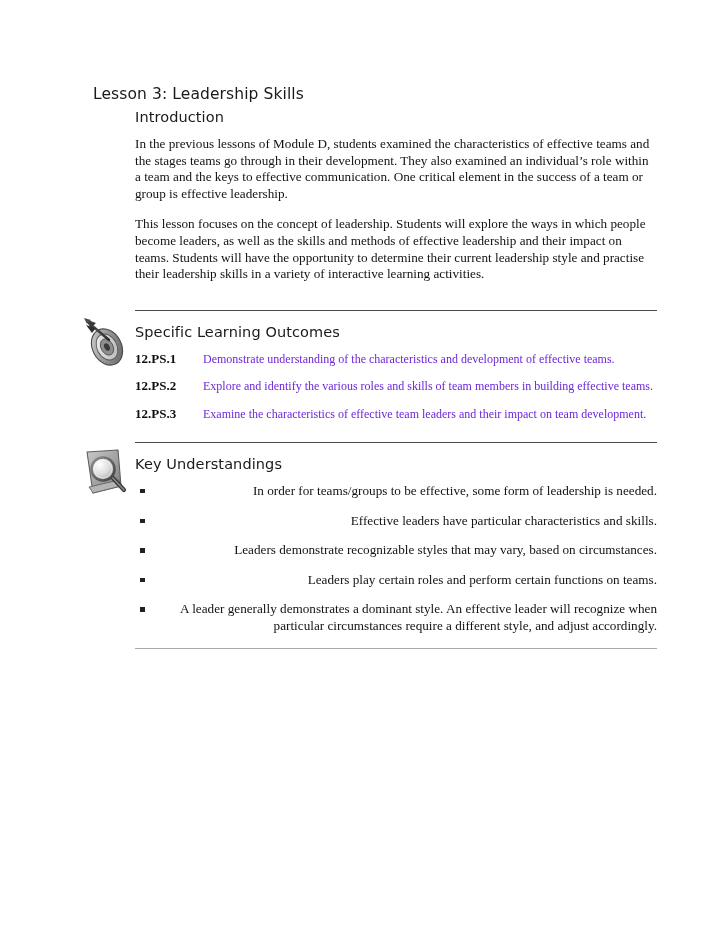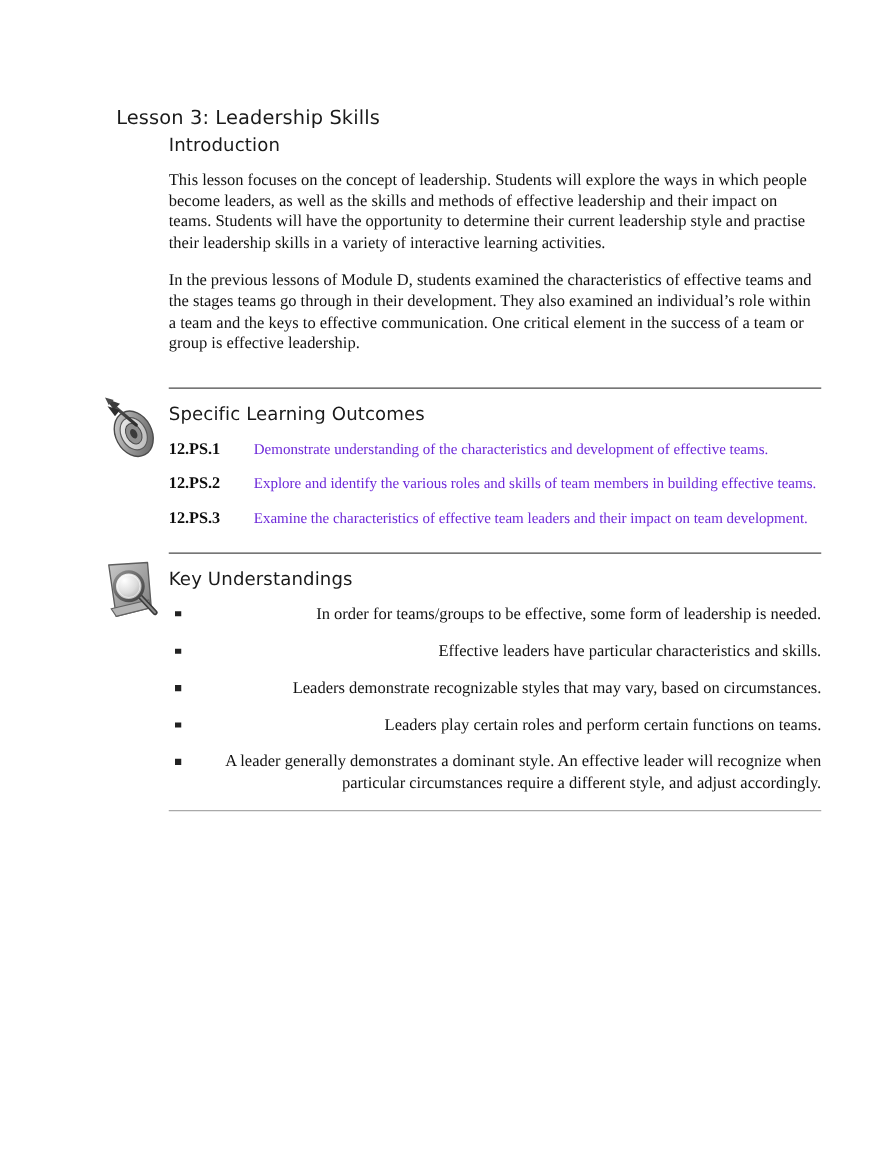--- a/index.html
+++ b/index.html
@@ -189,22 +189,22 @@
 <body>
 
 <div class="page">
 
   <div class="lesson-title">Lesson 3: Leadership Skills</div>
 
   <div class="content">
 
     <section>
       <h2 class="section-heading">Introduction</h2>
+      <p class="body-para">In the previous lessons of Module D, students examined the characteristics of effective teams and the stages teams go through in their development. They also examined an individual’s role within a team and the keys to effective communication. One critical element in the success of a team or group is effective leadership.</p>
       <p class="body-para">This lesson focuses on the concept of leadership. Students will explore the ways in which people become leaders, as well as the skills and methods of effective leadership and their impact on teams. Students will have the opportunity to determine their current leadership style and practise their leadership skills in a variety of interactive learning activities.</p>
-      <p class="body-para">In the previous lessons of Module D, students examined the characteristics of effective teams and the stages teams go through in their development. They also examined an individual’s role within a team and the keys to effective communication. One critical element in the success of a team or group is effective leadership.</p>
     </section>
 
     <div style="height:13px"></div>
 
     <section class="section-block">
       <hr class="rule-dark">
 
       <svg class="section-icon" style="top:6px;" viewBox="0 0 50 52">
         <defs>
           <linearGradient id="tgOuter" x1="0" y1="0" x2="1" y2="1">

